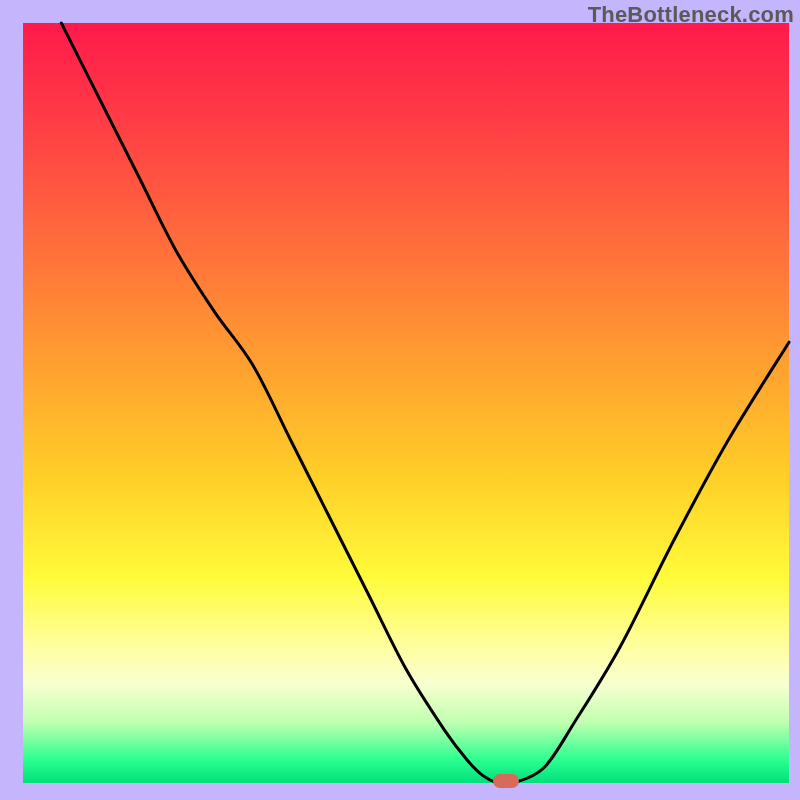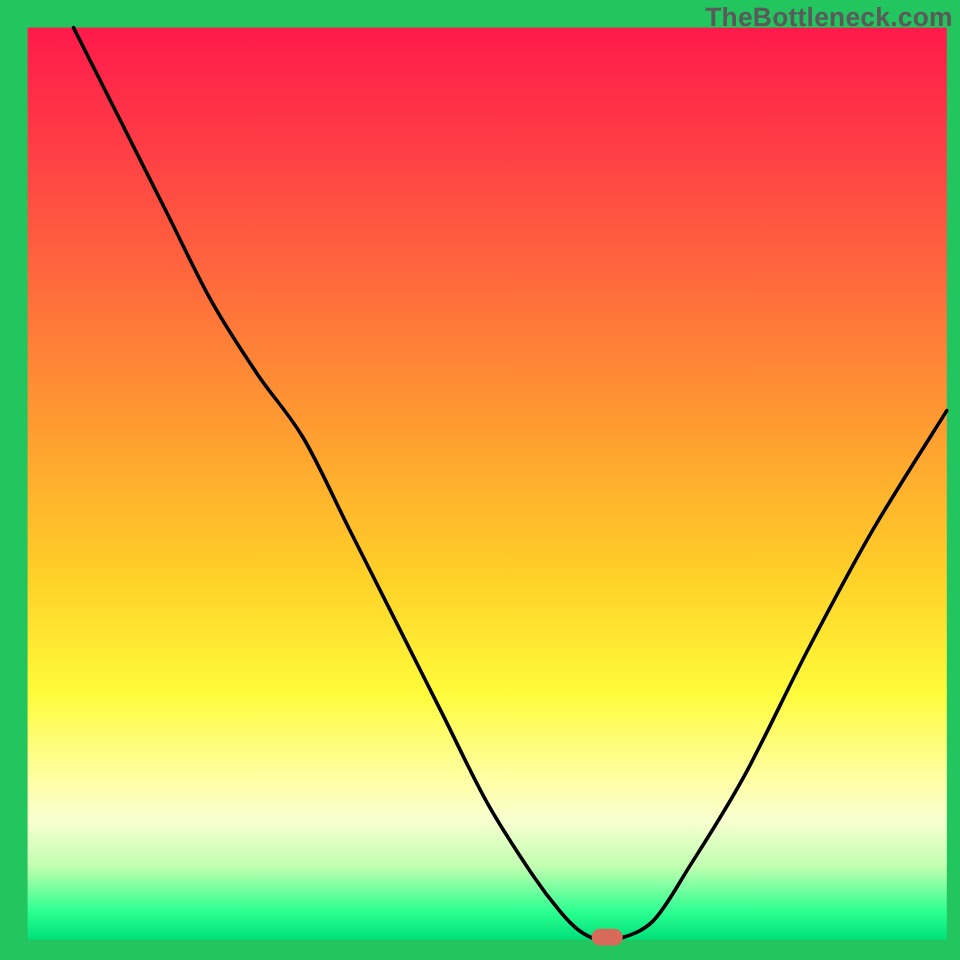--- a/index.html
+++ b/index.html
@@ -8,21 +8,21 @@
     width: 800px;
     height: 800px;
     background: #000;
     overflow: hidden;
     font-family: Arial, Helvetica, sans-serif;
   }
   .frame {
     position: relative;
     width: 800px;
     height: 800px;
-    background: #22c55e;
+    background: #c4b5fd;
   }
   .plot-area {
     position: absolute;
     left: 23px;
     top: 23px;
     width: 766px;
     height: 760px;
     
     background: linear-gradient(to bottom,
       #ff1a4b 0%,

